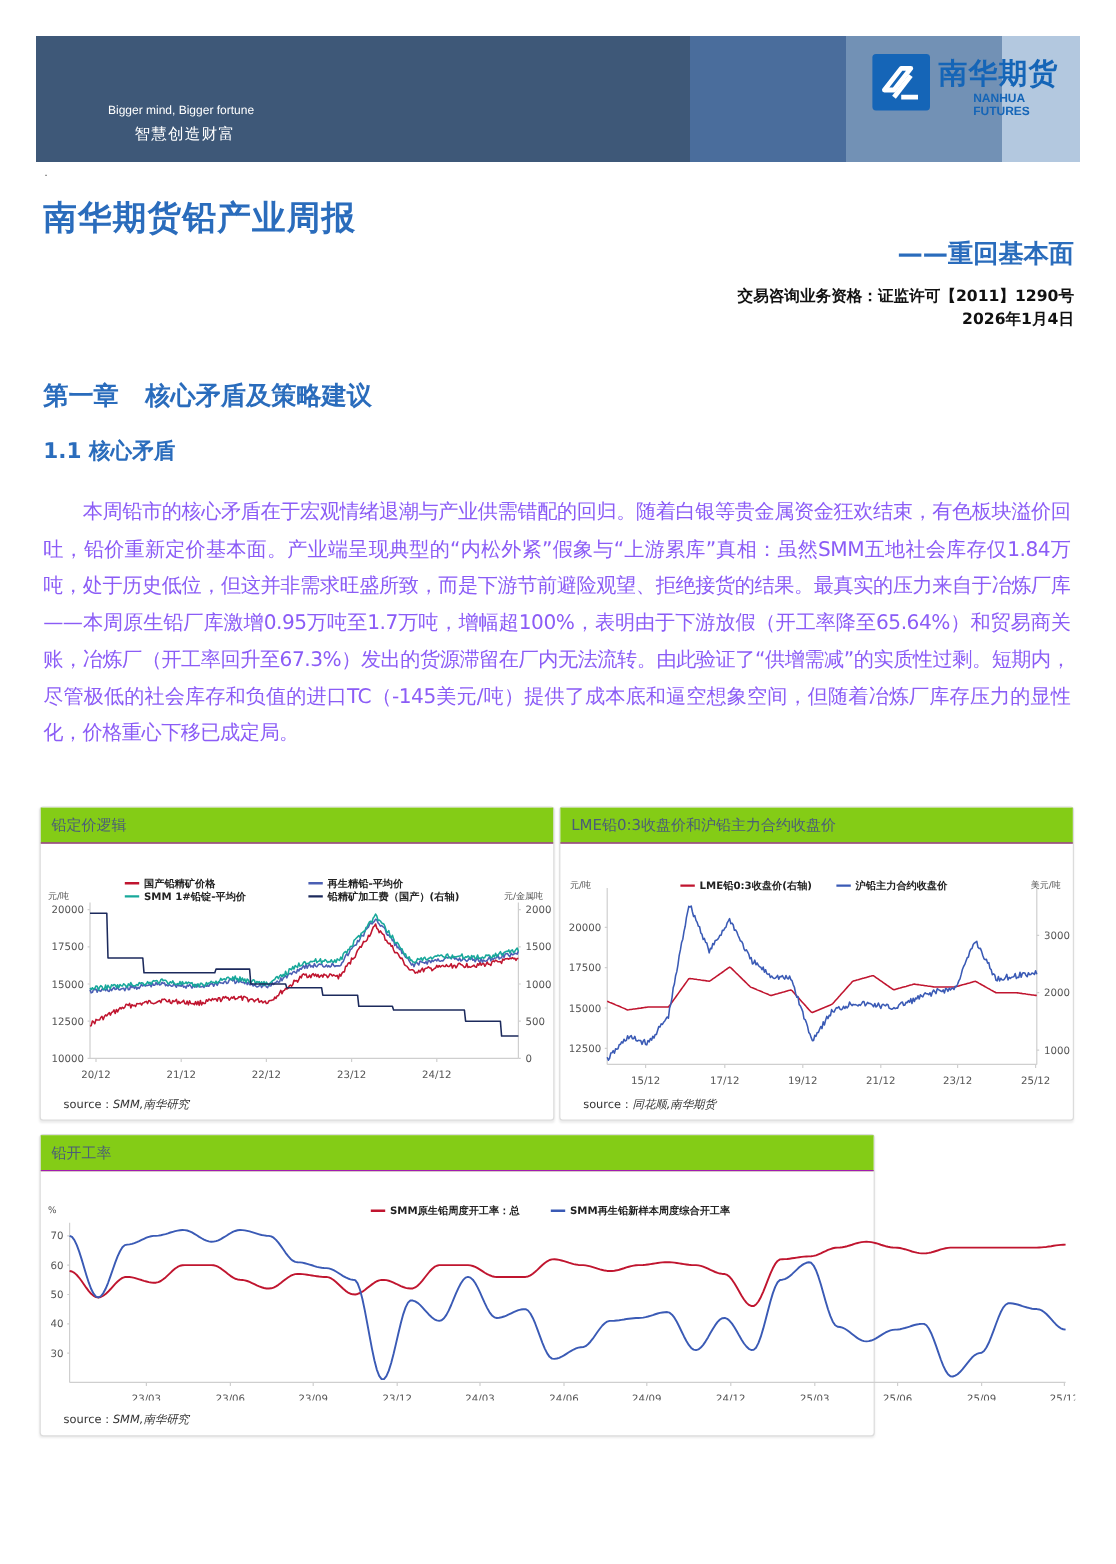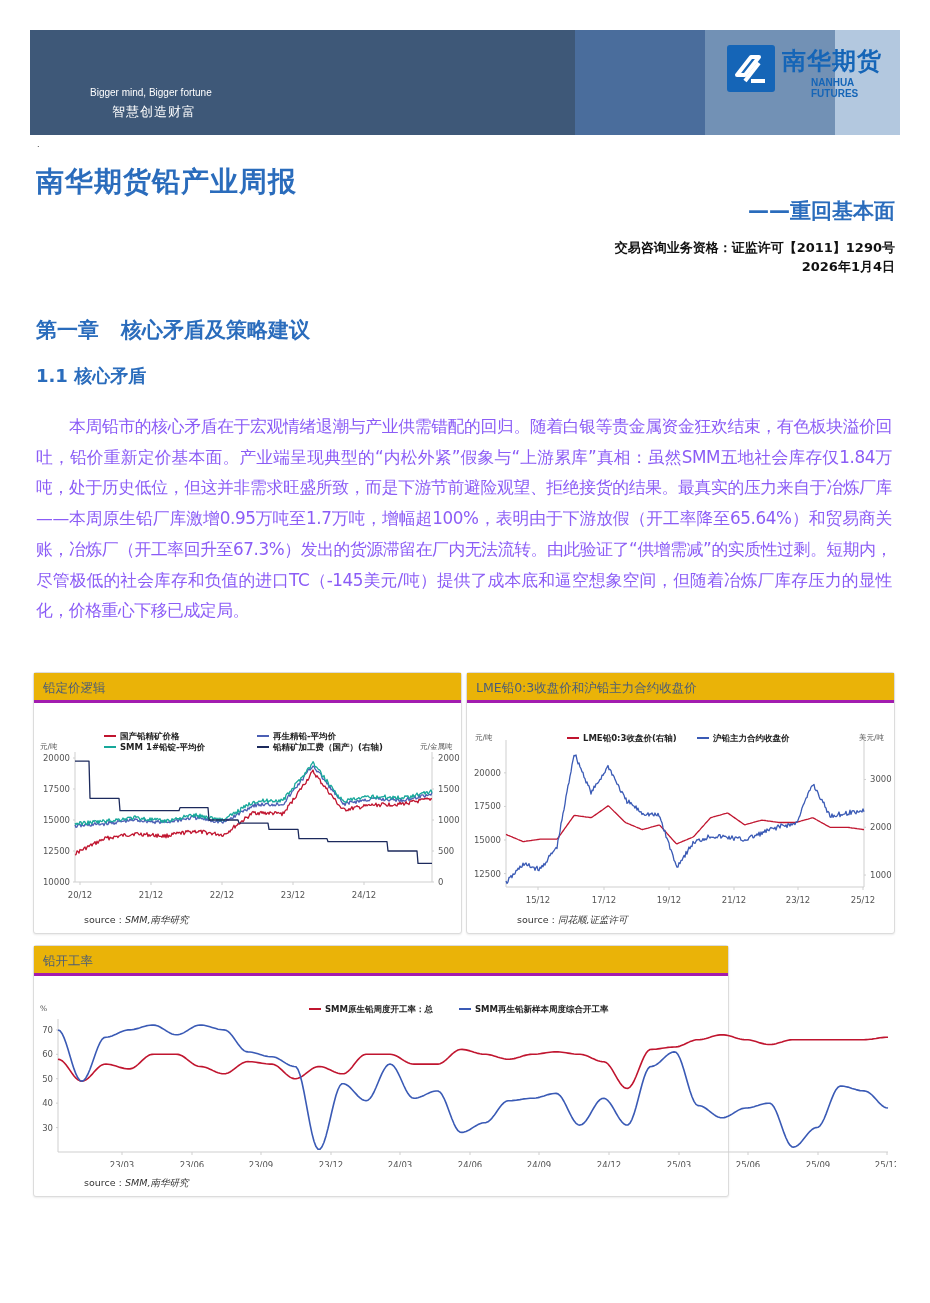--- a/index.html
+++ b/index.html
@@ -16,23 +16,23 @@
   .logo-en { position: absolute; left: 55px; top: 32px; font-size: 10px; font-weight: bold; color: #1565b7; font-family: "Liberation Sans", sans-serif; padding-left: 29px; }
   .dot { position: absolute; left: 37px; top: 140px; font-size: 8px; color: #333; }
   .title { position: absolute; left: 36px; top: 163px; font-size: 28px; font-weight: bold; color: #2a6cbc; letter-spacing: 1px; }
   .subtitle { position: absolute; right: 35px; top: 197px; font-size: 21px; font-weight: bold; color: #2a6cbc; }
   .author { position: absolute; right: 35px; top: 238px; text-align: right; font-size: 13px; font-weight: bold; color: #111; line-height: 19px; }
   .chapter { position: absolute; left: 36px; top: 316px; font-size: 21px; font-weight: bold; color: #2a6cbc; }
   .chapter .sp { display: inline-block; width: 22px; }
   .section { position: absolute; left: 36px; top: 364px; font-size: 18px; font-weight: bold; color: #2a6cbc; }
   .para { position: absolute; left: 36px; top: 411px; width: 856px; font-size: 16.8px; line-height: 30.7px; color: #8b5cf6; text-indent: 33px; text-align: justify; letter-spacing: -0.4px; }
   .card { position: absolute; background: #fff; border: 1px solid #dcdcdc; border-radius: 3px; box-shadow: 0 1px 2px rgba(0,0,0,0.08); }
-  .card-head { height: 30px; background: #eab308; border-bottom: 3px solid #a21caf; padding-left: 9px; font-size: 12.5px; line-height: 30px; color: #4b5d77; }
+  .card-head { height: 30px; background: #84cc16; border-bottom: 1px solid #a21caf; padding-left: 9px; font-size: 12.5px; line-height: 30px; color: #4b5d77; }
   .card svg { position: absolute; left: 0; top: 31px; }
-  .source { position: absolute; left: 19px; bottom: 6px; font-size: 9.5px; color: #333; margin-left: 31px; }
+  .source { position: absolute; left: 19px; bottom: 6px; font-size: 9.5px; color: #333; }
   .source i { font-style: italic; }
   svg text { font-family: "DejaVu Sans", sans-serif; }
 </style>
 </head>
 <body>
 
 <div class="banner">
   <div class="b2"></div>
   <div class="b3"></div>
   <div class="b4"></div>
@@ -157,21 +157,21 @@
       <text x="331" y="199" font-size="8.5" fill="#555" text-anchor="middle">23/12</text>
       <line x1="396" y1="183" x2="396" y2="186" stroke="#cfcfcf"></line>
       <text x="396" y="199" font-size="8.5" fill="#555" text-anchor="middle">25/12</text>
       <line x1="100" y1="34" x2="112" y2="34" stroke="#c0152f" stroke-width="2"></line>
       <text x="116" y="37" font-size="8.5" font-weight="bold" fill="#222">LME铅0:3收盘价(右轴)</text>
       <line x1="230" y1="34" x2="242" y2="34" stroke="#3a5ab5" stroke-width="2"></line>
       <text x="246" y="37" font-size="8.5" font-weight="bold" fill="#222">沪铅主力合约收盘价</text>
       <polyline points="39.0,130.4 40.0,130.8 41.0,131.3 42.0,131.7 43.0,132.1 44.0,132.5 45.0,132.9 46.0,133.4 47.0,133.8 48.0,134.2 49.0,134.6 50.0,135.0 51.0,135.5 52.0,135.9 53.0,136.3 54.0,136.7 55.0,137.2 56.0,137.6 57.0,137.5 58.0,137.3 59.0,137.2 60.0,137.0 61.0,136.9 62.0,136.8 63.0,136.6 64.0,136.5 65.0,136.3 66.0,136.2 67.0,136.1 68.0,135.9 69.0,135.8 70.0,135.6 71.0,135.5 72.0,135.4 73.0,135.2 74.0,135.2 75.0,135.2 76.0,135.2 77.0,135.2 78.0,135.2 79.0,135.2 80.0,135.2 81.0,135.2 82.0,135.2 83.0,135.2 84.0,135.2 85.0,135.2 86.0,135.2 87.0,135.2 88.0,135.2 89.0,135.2 90.0,135.2 91.0,134.0 92.0,132.6 93.0,131.2 94.0,129.8 95.0,128.4 96.0,127.0 97.0,125.6 98.0,124.2 99.0,122.8 100.0,121.4 101.0,120.0 102.0,118.6 103.0,117.2 104.0,115.8 105.0,114.4 106.0,113.0 107.0,111.6 108.0,111.4 109.0,111.6 110.0,111.7 111.0,111.8 112.0,112.0 113.0,112.1 114.0,112.3 115.0,112.4 116.0,112.5 117.0,112.7 118.0,112.8 119.0,113.0 120.0,113.1 121.0,113.2 122.0,113.4 123.0,113.5 124.0,113.7 125.0,113.2 126.0,112.5 127.0,111.8 128.0,111.1 129.0,110.4 130.0,109.7 131.0,109.0 132.0,108.3 133.0,107.6 134.0,106.9 135.0,106.2 136.0,105.5 137.0,104.7 138.0,104.0 139.0,103.3 140.0,102.6 141.0,101.9 142.0,102.4 143.0,103.4 144.0,104.4 145.0,105.4 146.0,106.4 147.0,107.4 148.0,108.3 149.0,109.3 150.0,110.3 151.0,111.3 152.0,112.3 153.0,113.2 154.0,114.2 155.0,115.2 156.0,116.2 157.0,117.2 158.0,118.1 159.0,118.8 160.0,119.2 161.0,119.6 162.0,120.0 163.0,120.4 164.0,120.9 165.0,121.3 166.0,121.7 167.0,122.1 168.0,122.5 169.0,123.0 170.0,123.4 171.0,123.8 172.0,124.2 173.0,124.6 174.0,125.1 175.0,125.5 176.0,125.5 177.0,125.2 178.0,124.9 179.0,124.6 180.0,124.3 181.0,124.1 182.0,123.8 183.0,123.5 184.0,123.2 185.0,122.9 186.0,122.7 187.0,122.4 188.0,122.1 189.0,121.8 190.0,121.5 191.0,121.3 192.0,121.0 193.0,121.5 194.0,122.6 195.0,123.7 196.0,124.9 197.0,126.0 198.0,127.1 199.0,128.2 200.0,129.4 201.0,130.5 202.0,131.6 203.0,132.7 204.0,133.8 205.0,135.0 206.0,136.1 207.0,137.2 208.0,138.3 209.0,139.4 210.0,139.8 211.0,139.3 212.0,138.9 213.0,138.5 214.0,138.1 215.0,137.7 216.0,137.2 217.0,136.8 218.0,136.4 219.0,136.0 220.0,135.6 221.0,135.1 222.0,134.7 223.0,134.3 224.0,133.9 225.0,133.5 226.0,133.0 227.0,132.3 228.0,131.2 229.0,130.0 230.0,128.9 231.0,127.8 232.0,126.7 233.0,125.6 234.0,124.4 235.0,123.3 236.0,122.2 237.0,121.1 238.0,119.9 239.0,118.8 240.0,117.7 241.0,116.6 242.0,115.5 243.0,114.3 244.0,113.6 245.0,113.3 246.0,113.0 247.0,112.7 248.0,112.5 249.0,112.2 250.0,111.9 251.0,111.6 252.0,111.3 253.0,111.1 254.0,110.8 255.0,110.5 256.0,110.2 257.0,109.9 258.0,109.6 259.0,109.4 260.0,109.1 261.0,109.2 262.0,109.9 263.0,110.6 264.0,111.3 265.0,112.0 266.0,112.7 267.0,113.4 268.0,114.1 269.0,114.8 270.0,115.5 271.0,116.2 272.0,116.9 273.0,117.6 274.0,118.3 275.0,119.0 276.0,119.7 277.0,120.4 278.0,120.8 279.0,120.5 280.0,120.2 281.0,119.9 282.0,119.6 283.0,119.4 284.0,119.1 285.0,118.8 286.0,118.5 287.0,118.2 288.0,118.0 289.0,117.7 290.0,117.4 291.0,117.1 292.0,116.8 293.0,116.6 294.0,116.3 295.0,116.1 296.0,116.3 297.0,116.4 298.0,116.5 299.0,116.7 300.0,116.8 301.0,117.0 302.0,117.1 303.0,117.2 304.0,117.4 305.0,117.5 306.0,117.7 307.0,117.8 308.0,117.9 309.0,118.1 310.0,118.2 311.0,118.4 312.0,118.5 313.0,118.5 314.0,118.5 315.0,118.5 316.0,118.5 317.0,118.5 318.0,118.5 319.0,118.5 320.0,118.5 321.0,118.5 322.0,118.5 323.0,118.5 324.0,118.5 325.0,118.5 326.0,118.5 327.0,118.5 328.0,118.5 329.0,118.4 330.0,118.1 331.0,117.9 332.0,117.6 333.0,117.3 334.0,117.0 335.0,116.7 336.0,116.5 337.0,116.2 338.0,115.9 339.0,115.6 340.0,115.3 341.0,115.1 342.0,114.8 343.0,114.5 344.0,114.2 345.0,113.9 346.0,113.8 347.0,114.3 348.0,114.9 349.0,115.5 350.0,116.0 351.0,116.6 352.0,117.1 353.0,117.7 354.0,118.3 355.0,118.8 356.0,119.4 357.0,119.9 358.0,120.5 359.0,121.1 360.0,121.6 361.0,122.2 362.0,122.7 363.0,123.3 364.0,123.3 365.0,123.3 366.0,123.3 367.0,123.3 368.0,123.3 369.0,123.3 370.0,123.3 371.0,123.3 372.0,123.3 373.0,123.3 374.0,123.3 375.0,123.3 376.0,123.3 377.0,123.3 378.0,123.3 379.0,123.3 380.0,123.3 381.0,123.4 382.0,123.5 383.0,123.7 384.0,123.8 385.0,124.0 386.0,124.1 387.0,124.2 388.0,124.4 389.0,124.5 390.0,124.7 391.0,124.8 392.0,124.9 393.0,125.1 394.0,125.2 395.0,125.4 396.0,125.5 397.0,125.6" fill="none" stroke="#c0152f" stroke-width="1.3" stroke-linejoin="round"></polyline>
       <polyline points="39.0,177.1 40.0,179.5 41.0,177.9 42.0,173.5 43.0,173.3 44.0,171.5 45.0,173.7 46.0,169.9 47.0,170.3 48.0,169.9 49.0,166.5 50.0,166.4 51.0,164.2 52.0,165.2 53.0,162.0 54.0,163.5 55.0,163.0 56.0,159.1 57.0,161.5 58.0,159.9 59.0,159.0 60.0,161.6 61.0,161.5 62.0,159.6 63.0,163.1 64.0,163.6 65.0,163.0 66.0,163.1 67.0,163.2 68.0,166.3 69.0,163.6 70.0,162.3 71.0,166.4 72.0,166.7 73.0,163.1 74.0,164.2 75.0,161.4 76.0,162.8 77.0,159.5 78.0,161.1 79.0,158.1 80.0,158.0 81.0,154.7 82.0,151.4 83.0,151.8 84.0,149.2 85.0,149.7 86.0,147.9 87.0,146.8 88.0,145.0 89.0,143.5 90.0,144.5 91.0,136.0 92.0,132.8 93.0,127.5 94.0,119.2 95.0,116.0 96.0,109.1 97.0,105.7 98.0,99.8 99.0,92.2 100.0,87.6 101.0,81.4 102.0,78.7 103.0,72.1 104.0,67.9 105.0,60.7 106.0,56.1 107.0,51.3 108.0,51.8 109.0,51.0 110.0,55.8 111.0,59.8 112.0,59.0 113.0,63.0 114.0,64.7 115.0,67.8 116.0,68.3 117.0,73.4 118.0,74.6 119.0,78.9 120.0,78.0 121.0,81.3 122.0,81.8 123.0,85.7 124.0,90.1 125.0,86.2 126.0,86.6 127.0,82.2 128.0,83.2 129.0,79.8 130.0,79.6 131.0,78.9 132.0,77.3 133.0,75.3 134.0,75.3 135.0,71.2 136.0,71.4 137.0,69.4 138.0,68.6 139.0,65.0 140.0,63.4 141.0,61.5 142.0,65.7 143.0,65.3 144.0,66.6 145.0,71.2 146.0,70.9 147.0,72.5 148.0,75.4 149.0,77.5 150.0,80.2 151.0,80.4 152.0,82.4 153.0,86.7 154.0,88.3 155.0,87.5 156.0,89.2 157.0,91.2 158.0,94.9 159.0,94.0 160.0,99.3 161.0,98.7 162.0,96.1 163.0,99.9 164.0,98.5 165.0,100.5 166.0,101.7 167.0,102.0 168.0,104.1 169.0,101.9 170.0,106.1 171.0,104.1 172.0,107.4 173.0,108.0 174.0,107.6 175.0,110.5 176.0,109.4 177.0,110.6 178.0,111.4 179.0,111.2 180.0,110.3 181.0,108.8 182.0,112.0 183.0,109.8 184.0,110.0 185.0,108.9 186.0,111.0 187.0,111.9 188.0,109.0 189.0,111.2 190.0,111.8 191.0,109.3 192.0,112.3 193.0,113.2 194.0,116.5 195.0,118.7 196.0,123.7 197.0,127.1 198.0,126.5 199.0,133.2 200.0,134.3 201.0,136.5 202.0,139.0 203.0,145.1 204.0,145.7 205.0,148.2 206.0,151.5 207.0,156.4 208.0,157.7 209.0,160.7 210.0,163.2 211.0,163.0 212.0,158.7 213.0,159.6 214.0,156.4 215.0,156.4 216.0,153.7 217.0,151.4 218.0,153.2 219.0,147.5 220.0,150.2 221.0,146.1 222.0,143.0 223.0,144.8 224.0,142.1 225.0,142.5 226.0,137.3 227.0,139.0 228.0,139.4 229.0,137.3 230.0,135.7 231.0,135.9 232.0,134.9 233.0,136.9 234.0,137.5 235.0,136.7 236.0,134.6 237.0,136.4 238.0,134.7 239.0,135.9 240.0,134.5 241.0,131.0 242.0,132.9 243.0,134.0 244.0,133.0 245.0,133.3 246.0,133.2 247.0,133.6 248.0,134.3 249.0,133.1 250.0,133.8 251.0,132.3 252.0,130.7 253.0,130.7 254.0,134.2 255.0,133.0 256.0,131.3 257.0,132.3 258.0,132.1 259.0,132.7 260.0,133.5 261.0,135.0 262.0,132.2 263.0,135.2 264.0,134.2 265.0,131.8 266.0,134.3 267.0,136.4 268.0,133.4 269.0,132.9 270.0,133.7 271.0,134.2 272.0,132.9 273.0,133.2 274.0,136.2 275.0,136.5 276.0,137.1 277.0,136.6 278.0,135.7 279.0,136.5 280.0,136.0 281.0,136.1 282.0,133.5 283.0,132.6 284.0,131.4 285.0,131.1 286.0,133.8 287.0,133.6 288.0,131.3 289.0,131.6 290.0,129.9 291.0,131.2 292.0,128.2 293.0,132.2 294.0,127.9 295.0,130.5 296.0,127.7 297.0,128.4 298.0,125.8 299.0,128.5 300.0,125.0 301.0,126.1 302.0,126.7 303.0,124.5 304.0,123.4 305.0,124.2 306.0,124.2 307.0,124.9 308.0,123.3 309.0,126.1 310.0,122.7 311.0,121.0 312.0,122.4 313.0,124.0 314.0,119.9 315.0,120.7 316.0,121.2 317.0,121.8 318.0,122.4 319.0,120.9 320.0,123.5 321.0,119.7 322.0,120.1 323.0,122.1 324.0,119.6 325.0,121.0 326.0,119.7 327.0,119.3 328.0,120.6 329.0,118.0 330.0,118.1 331.0,116.2 332.0,113.4 333.0,111.7 334.0,108.0 335.0,103.9 336.0,101.4 337.0,99.7 338.0,96.9 339.0,94.1 340.0,93.5 341.0,89.2 342.0,86.9 343.0,86.4 344.0,83.1 345.0,81.9 346.0,81.2 347.0,80.4 348.0,85.4 349.0,86.5 350.0,86.3 351.0,88.8 352.0,92.2 353.0,95.0 354.0,95.7 355.0,95.4 356.0,98.6 357.0,98.2 358.0,103.1 359.0,104.0 360.0,108.3 361.0,107.5 362.0,108.5 363.0,112.9 364.0,113.4 365.0,109.8 366.0,113.4 367.0,111.2 368.0,112.4 369.0,112.7 370.0,111.9 371.0,110.3 372.0,108.0 373.0,112.6 374.0,110.5 375.0,111.3 376.0,110.4 377.0,110.2 378.0,109.8 379.0,107.3 380.0,111.4 381.0,110.4 382.0,110.5 383.0,106.2 384.0,110.4 385.0,107.0 386.0,106.6 387.0,106.8 388.0,108.9 389.0,109.9 390.0,106.6 391.0,108.2 392.0,108.0 393.0,106.9 394.0,107.2 395.0,108.0 396.0,104.9 397.0,107.8" fill="none" stroke="#3a5ab5" stroke-width="1.3" stroke-linejoin="round"></polyline>
     </svg>
-  <div class="source"><span>source：</span><i>同花顺,证监许可</i></div>
+  <div class="source"><span>source：</span><i>同花顺,南华期货</i></div>
 </div>
 
 <div class="card" style="left:33px; top:945px; width:696px; height:252px;">
   <div class="card-head">铅开工率</div>
   <svg id="chart3" width="862" height="190">
       <line x1="24" y1="42" x2="24" y2="175" stroke="#cfcfcf" stroke-width="1"></line>
       <line x1="24" y1="175" x2="854" y2="175" stroke="#cfcfcf" stroke-width="1"></line>
       <text x="19" y="153.57692307692307" font-size="8.5" fill="#555" text-anchor="end">30</text>
       <line x1="22" y1="150.57692307692307" x2="24" y2="150.57692307692307" stroke="#cfcfcf"></line>
       <text x="19" y="129.15384615384616" font-size="8.5" fill="#555" text-anchor="end">40</text>

